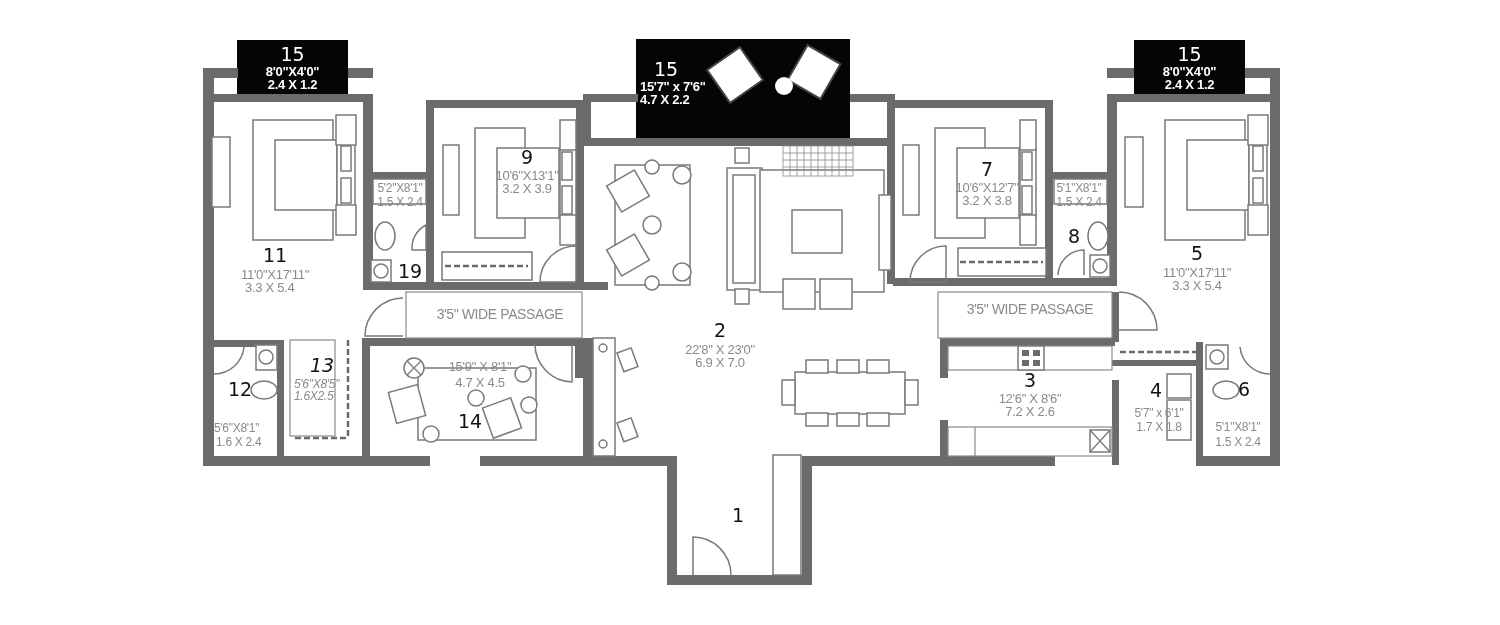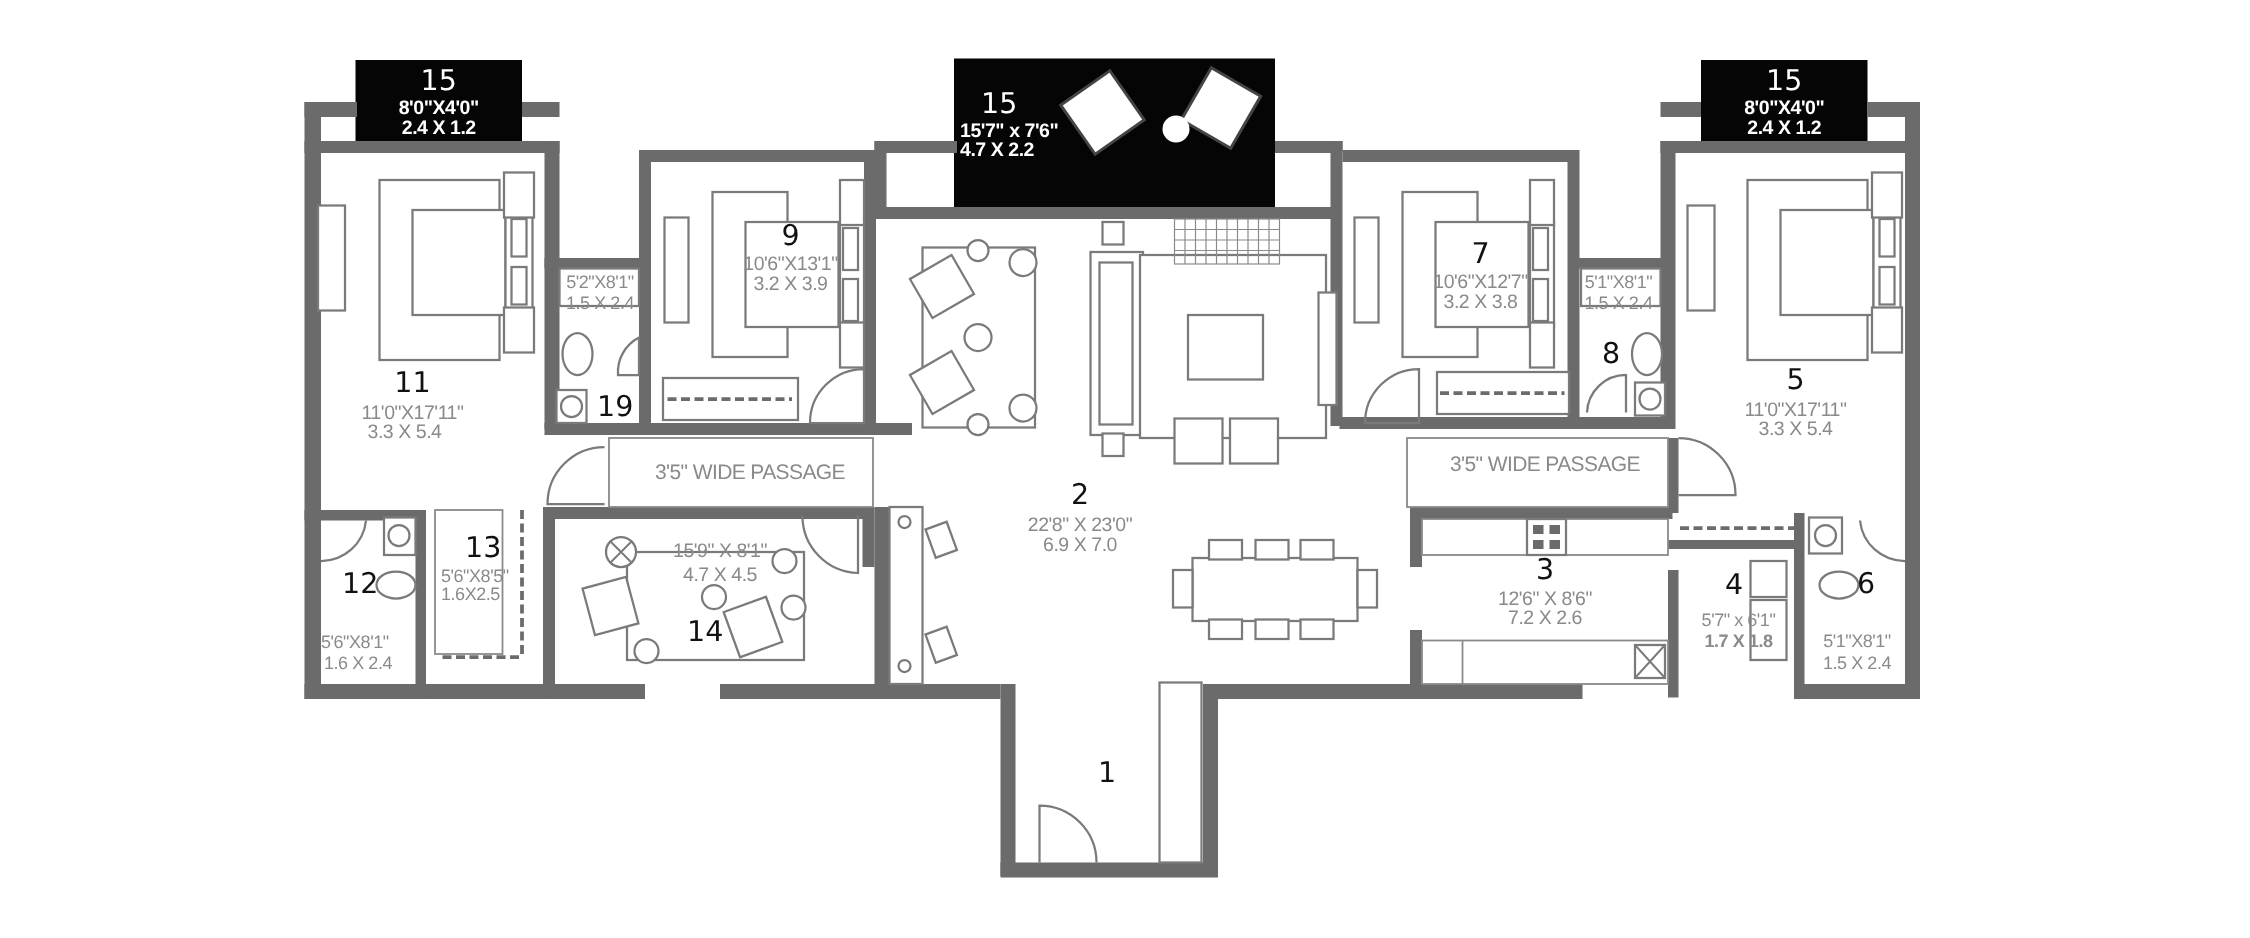--- a/index.html
+++ b/index.html
@@ -319,37 +319,37 @@
 <div class="lbl" style="left:670px; top:321px; width:100px;">
   <div class="num">2</div>
   <div class="dim" style="margin-top:3px">22'8" X 23'0"</div>
   <div class="dim">6.9 X 7.0</div>
 </div>
 
 <div class="lbl num" style="left:228px; top:380px;">12</div>
 <div class="lbl dim dim-sm" style="left:214px; top:422px; width:62px; text-align:left;">5'6"X8'1"</div>
 <div class="lbl dim dim-sm" style="left:216px; top:436px; width:62px; text-align:left;">1.6 X 2.4</div>
 
-<div class="lbl" style="left:294px; top:356px; width:50px; text-align:left;">
+<div class="lbl" style="left:294px; top:356px; width:50px; text-align:left;font-style:italic;">
   <div class="num" style="padding-left:16px">13</div>
   <div class="dim dim-sm" style="margin-top:3px">5'6"X8'5"</div>
   <div class="dim dim-sm">1.6X2.5</div>
 </div>
 
 <div class="lbl dim" style="left:440px; top:360px; width:80px;">15'9" X 8'1"</div>
 <div class="lbl dim" style="left:440px; top:376px; width:80px;">4.7 X 4.5</div>
 <div class="lbl num" style="left:458px; top:412px;">14</div>
 
 <div class="lbl" style="left:990px; top:371px; width:80px;">
   <div class="num">3</div>
   <div class="dim" style="margin-top:2px">12'6" X 8'6"</div>
   <div class="dim">7.2 X 2.6</div>
 </div>
 
 <div class="lbl num" style="left:1150px; top:381px;">4</div>
 <div class="lbl dim dim-sm" style="left:1124px; top:407px; width:70px;">5'7" x 6'1"</div>
-<div class="lbl dim dim-sm" style="left:1124px; top:421px; width:70px;font-weight:bold;">1.7 X 1.8</div>
+<div class="lbl dim dim-sm" style="left:1124px; top:421px; width:70px;">1.7 X 1.8</div>
 
 <div class="lbl num" style="left:1238px; top:380px;">6</div>
 <div class="lbl dim dim-sm" style="left:1206px; top:421px; width:64px;">5'1"X8'1"</div>
 <div class="lbl dim dim-sm" style="left:1206px; top:436px; width:64px;">1.5 X 2.4</div>
 
 <div class="lbl num" style="left:732px; top:506px;">1</div>
 
 </body></html>

